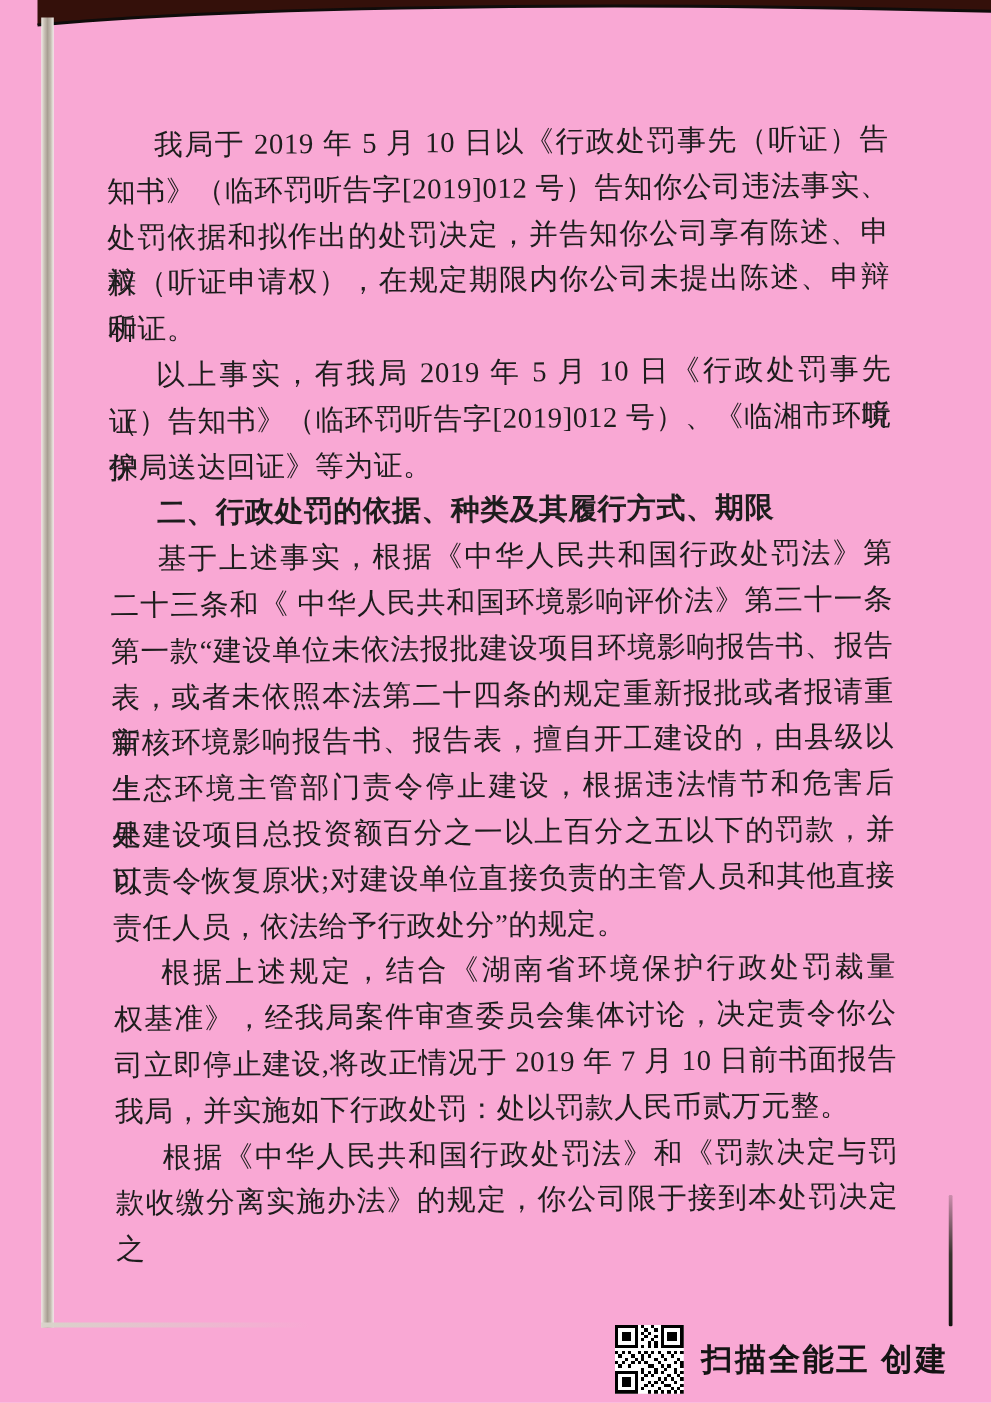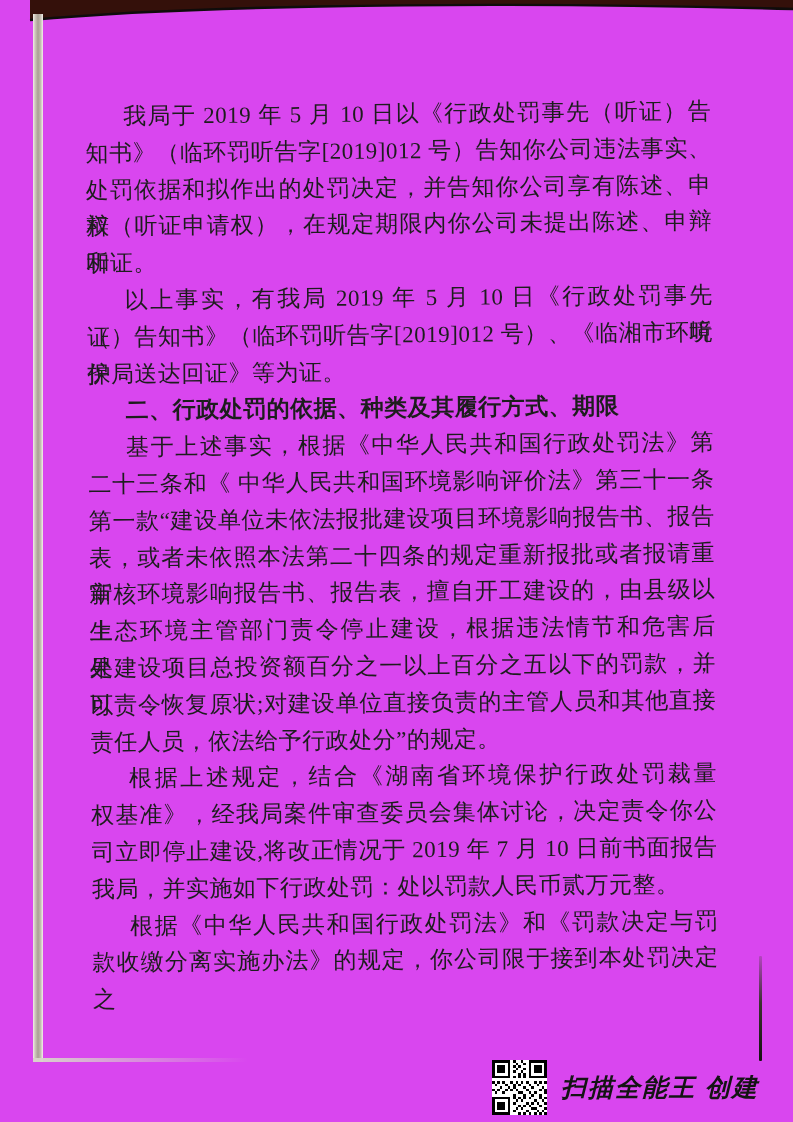--- a/index.html
+++ b/index.html
@@ -6,21 +6,21 @@
   html, body { width: 793px; height: 1122px; }
   body {
     background: #fbfaf8;
     font-family: "Liberation Serif", "DejaVu Serif", serif;
     overflow: hidden;
     position: relative;
   }
   .page {
     position: absolute;
     inset: 0;
-    background: #d946ef;
+    background: #f9a8d4;
   }
   
   .topband {
     position: absolute;
     top: 0; left: 0;
     width: 793px; height: 30px;
     display: block;
   }
   
   .leftedge {
@@ -65,21 +65,20 @@
   .line.indent { text-indent: 38px; }
   .line.short { text-align-last: left; }
   .line.bold { font-weight: bold; }
   
   .watermark {
     position: absolute;
     left: 492px; top: 1060px;
     display: flex;
     align-items: center;
     gap: 14px;
-    font-style: italic;
   }
   .qr {
     width: 55px; height: 55px;
     display: block;
     shape-rendering: crispEdges;
   }
   .wm-label {
     font-family: "Liberation Sans", "DejaVu Sans", sans-serif;
     font-size: 25px;
     font-weight: 600;

